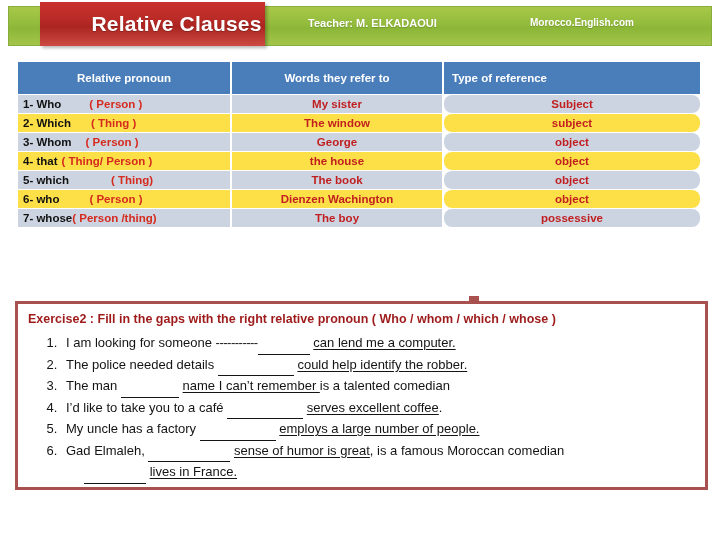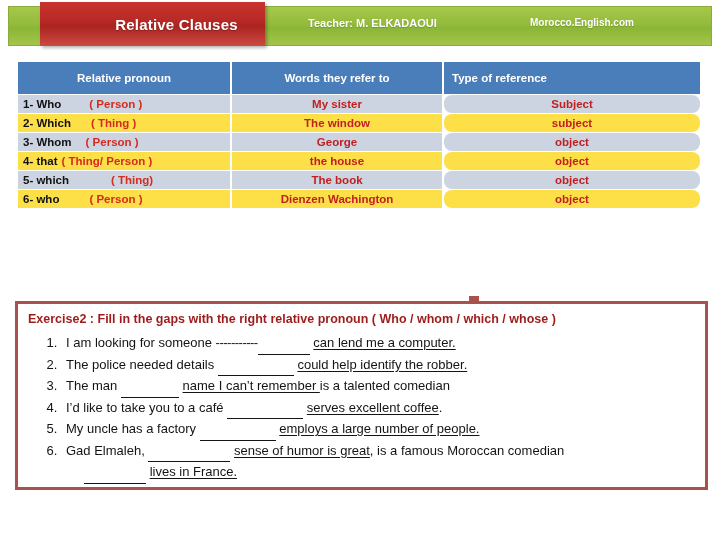--- a/index.html
+++ b/index.html
@@ -39,21 +39,21 @@
     width: 225px;
     height: 44px;
     background: linear-gradient(to bottom, #c9332f 0%, #b92a26 40%, #ab2420 55%, #cc4a42 100%);
     box-shadow: 2px 2px 3px rgba(0,0,0,0.28);
     display: flex;
     align-items: center;
     justify-content: center;
   }
   #title-plate .title-text {
     color: #ffffff;
-    font-size: 15px;
+    font-size: 21px;
     font-weight: bold;
     letter-spacing: 0.2px;
     text-shadow: 0 1px 1px rgba(0,0,0,0.25);
     white-space: nowrap;
     margin-left: 48px;
   }
   .banner-label {
     position: absolute;
     top: 17px;
     color: #ffffff;
@@ -273,20 +273,30 @@
       <tr class="even">
         <td>
           <div class="cell-pronoun">
             <span class="pron-num">6- who</span>
             <span class="pron-kind" style="margin-left: 30px;">( Person )</span>
           </div>
         </td>
         <td class="cell-ref">Dienzen Wachington</td>
         <td class="cell-type">object</td>
       </tr>
+      <tr class="odd">
+        <td>
+          <div class="cell-pronoun">
+            <span class="pron-num">7- whose</span>
+            <span class="pron-kind" style="margin-left: 0px;">( Person /thing)</span>
+          </div>
+        </td>
+        <td class="cell-ref">The boy</td>
+        <td class="cell-type">possessive</td>
+      </tr>
     </tbody>
 </table>
 
 <div id="notch"></div>
 <div id="exercise-box">
   <div id="exercise-inner">
     <div id="exercise-title">Exercise2 : Fill in the gaps with the right relative pronoun  ( Who / whom / which / whose )</div>
     <ol id="exercise-list">
         <li><span>I am looking for someone </span><span class="dashes">-----------</span><span class="blank w1">&nbsp;</span> <span class="ul">can lend me a computer.</span></li>
         <li><span>The police needed details </span><span class="blank w4">&nbsp;</span> <span class="ul">could help identify the robber.</span></li>

